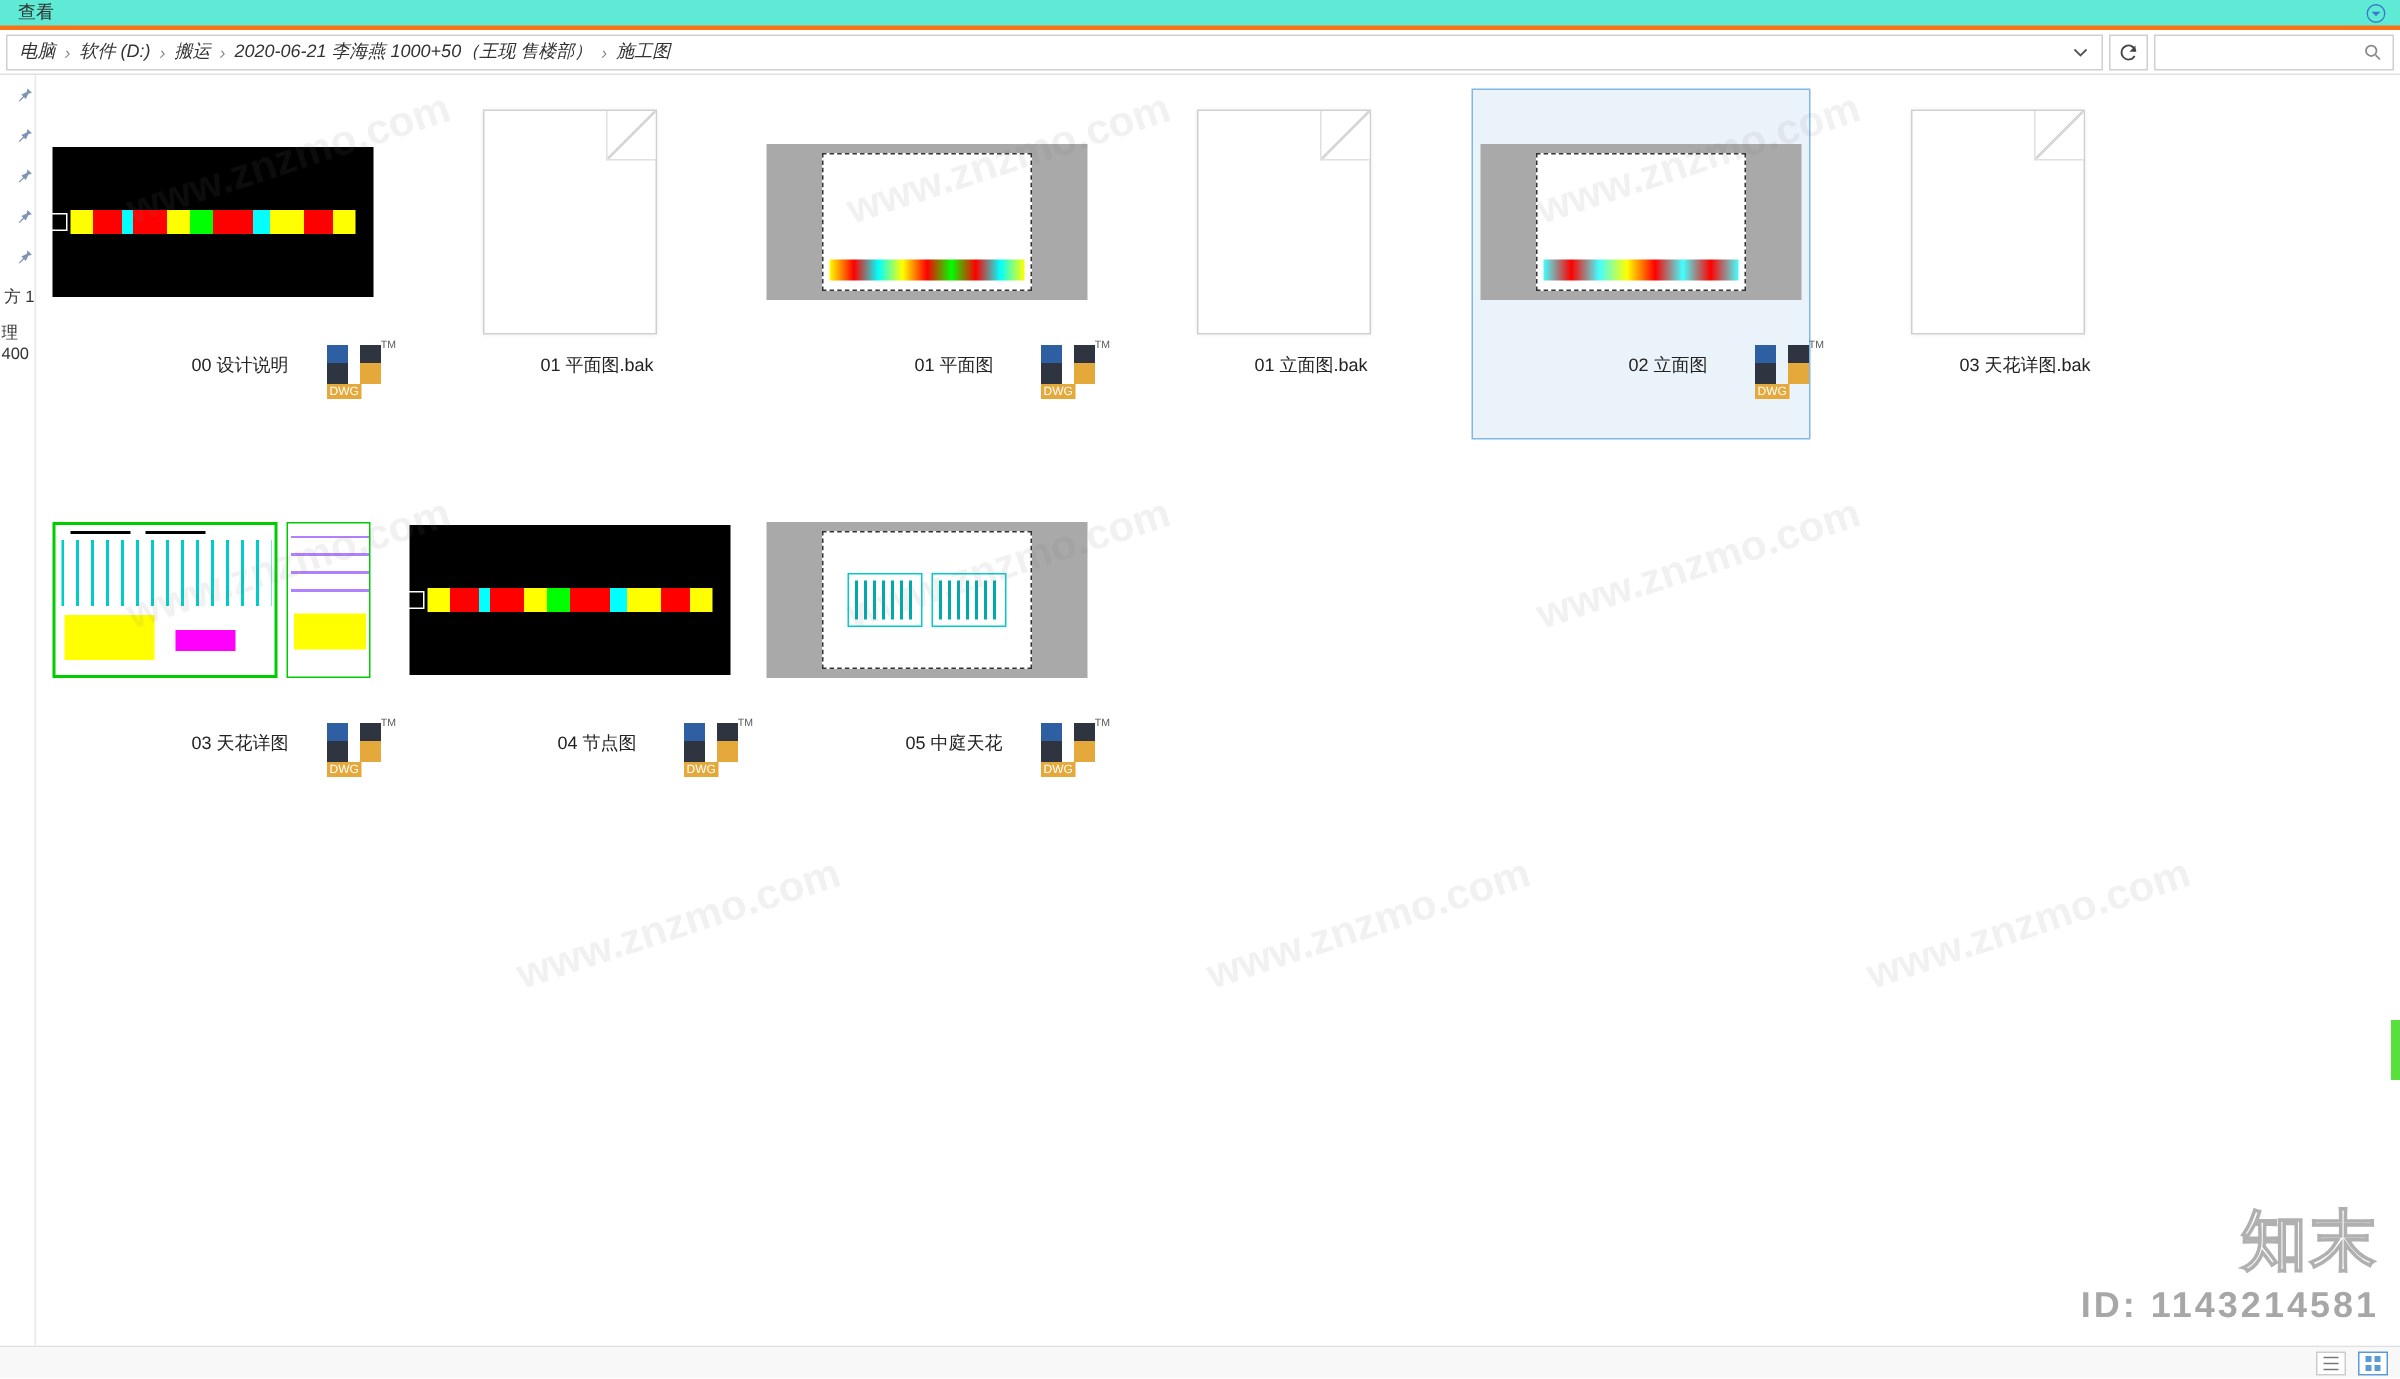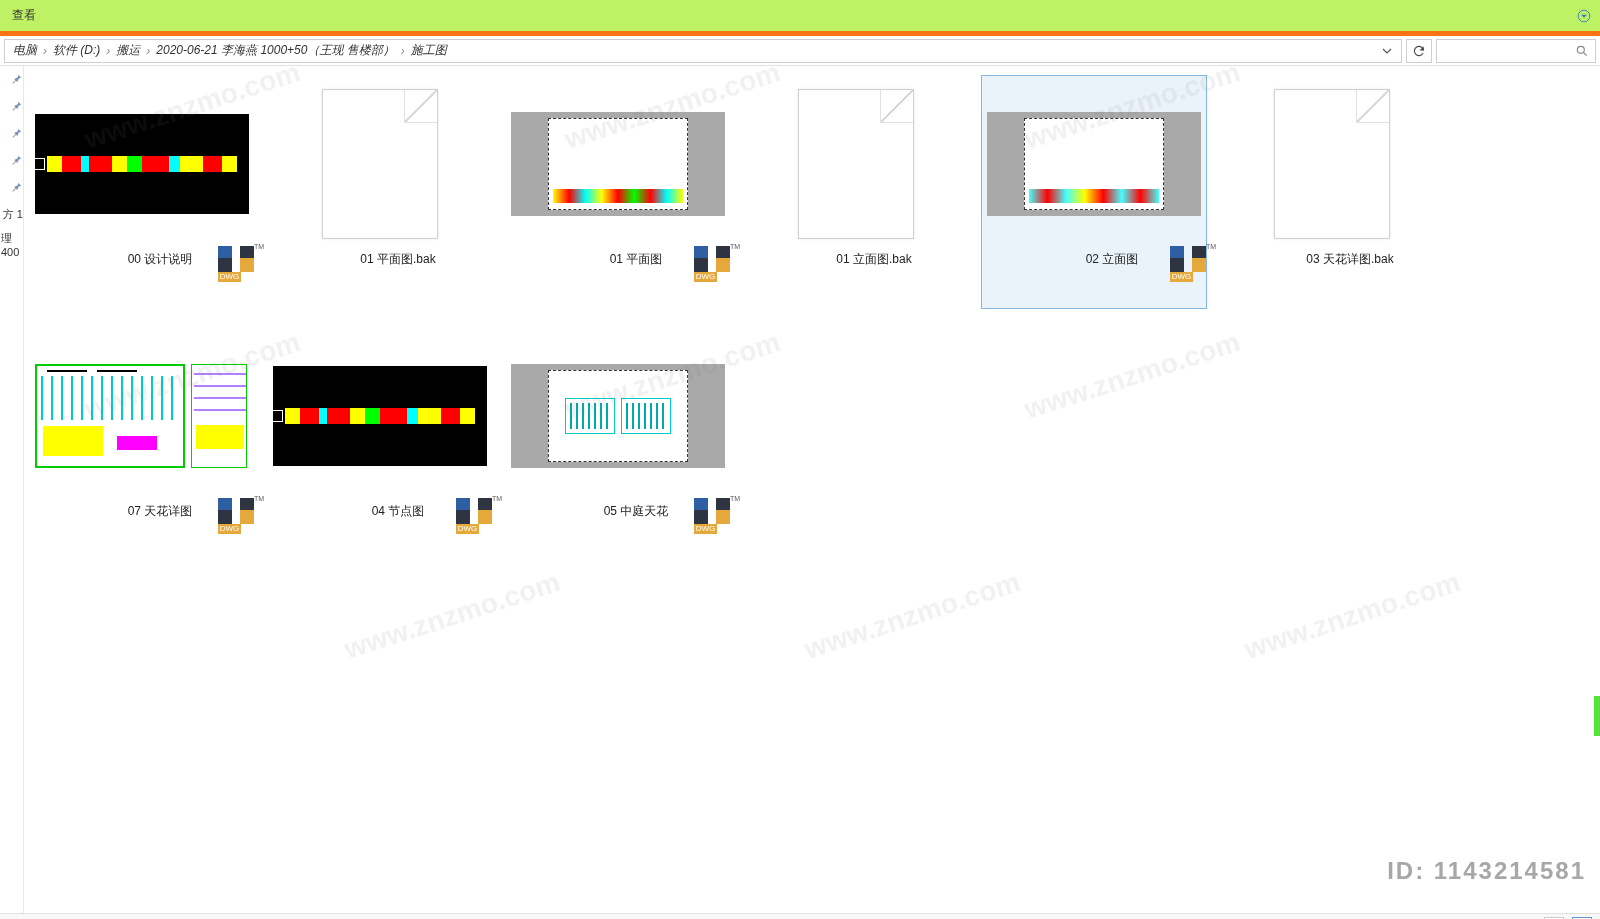--- a/index.html
+++ b/index.html
@@ -10,23 +10,23 @@
     color: #333;
     background: #fff;
     width: 1600px;
     height: 919px;
     position: relative;
     overflow: hidden;
   }
 
   
   .menubar {
-    height: 36px;
-    background: #bef264;
-    border-bottom: 5px solid #f97316;
+    height: 20px;
+    background: #5eead4;
+    border-bottom: 3px solid #f97316;
     display: flex;
     align-items: center;
     justify-content: space-between;
     padding: 0 6px;
   }
   .menubar .menu-left { display: flex; align-items: center; }
   .menubar .menu-item { padding: 2px 6px; cursor: default; }
   .help-btn {
     width: 20px; height: 16px;
     border-radius: 3px;
@@ -420,21 +420,21 @@
     <div class="box">
       <div class="sq a"></div>
               <div class="sq b"></div>
               <div class="sq c"></div>
               <div class="sq d"></div>
       <div class="lab">DWG</div>
               <div class="tm">TM</div>
     </div>
   </div>
         </div>
-    <div class="label">07 天花详图</div>
+    <div class="label">03 天花详图</div>
   </div>
       <div class="item">
     <div class="thumb">
           <div class="thumb-black">
             <div class="strip"></div>
           </div>
         </div>
     <div class="dwg-badge">
   <div class="dwg-icon">
     <div class="box">
@@ -486,20 +486,21 @@
     <svg viewBox="0 0 12 12">
         <rect x="1" y="1" width="4" height="4" fill="#5b9bd5"></rect>
         <rect x="7" y="1" width="4" height="4" fill="#5b9bd5"></rect>
         <rect x="1" y="7" width="4" height="4" fill="#5b9bd5"></rect>
         <rect x="7" y="7" width="4" height="4" fill="#5b9bd5"></rect>
       </svg>
   </div>
 </div>
 
 <div class="watermark">
+  <div class="ch">知末</div>
   <div class="id">ID: 1143214581</div>
 </div>
 <div class="diag-wm" style="top:90px;left:80px">www.znzmo.com</div>
 <div class="diag-wm" style="top:90px;left:560px">www.znzmo.com</div>
 <div class="diag-wm" style="top:90px;left:1020px">www.znzmo.com</div>
 <div class="diag-wm" style="top:360px;left:80px">www.znzmo.com</div>
 <div class="diag-wm" style="top:360px;left:560px">www.znzmo.com</div>
 <div class="diag-wm" style="top:360px;left:1020px">www.znzmo.com</div>
 <div class="diag-wm" style="top:600px;left:340px">www.znzmo.com</div>
 <div class="diag-wm" style="top:600px;left:800px">www.znzmo.com</div>

